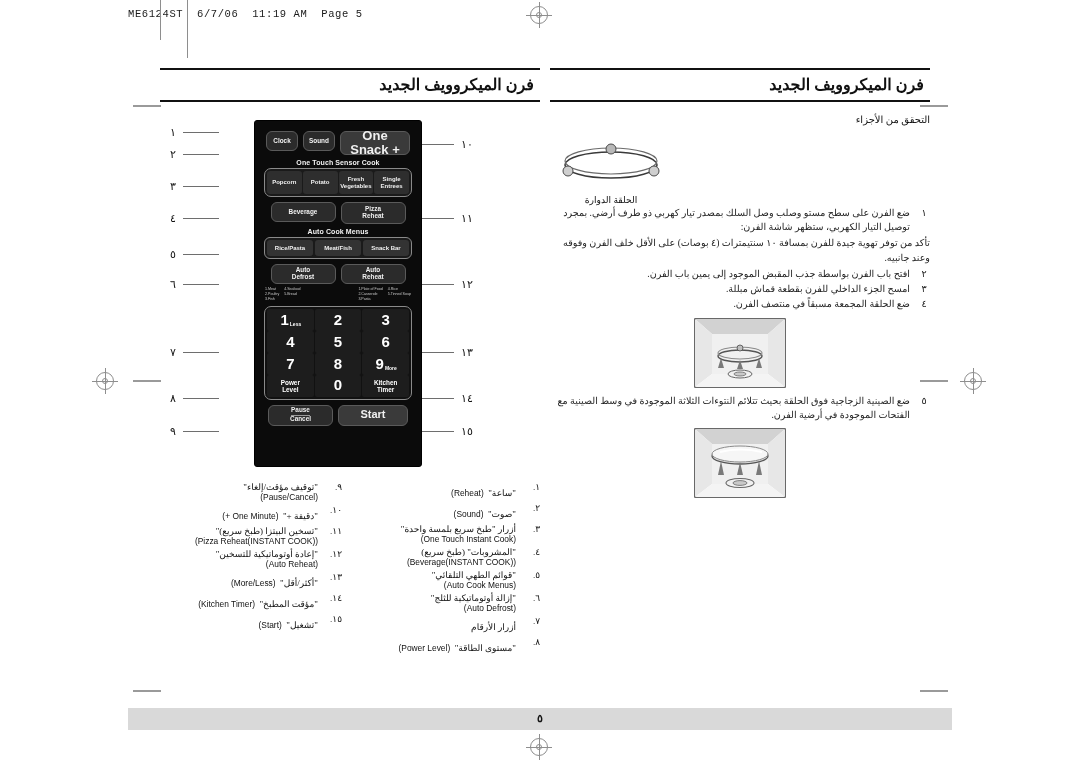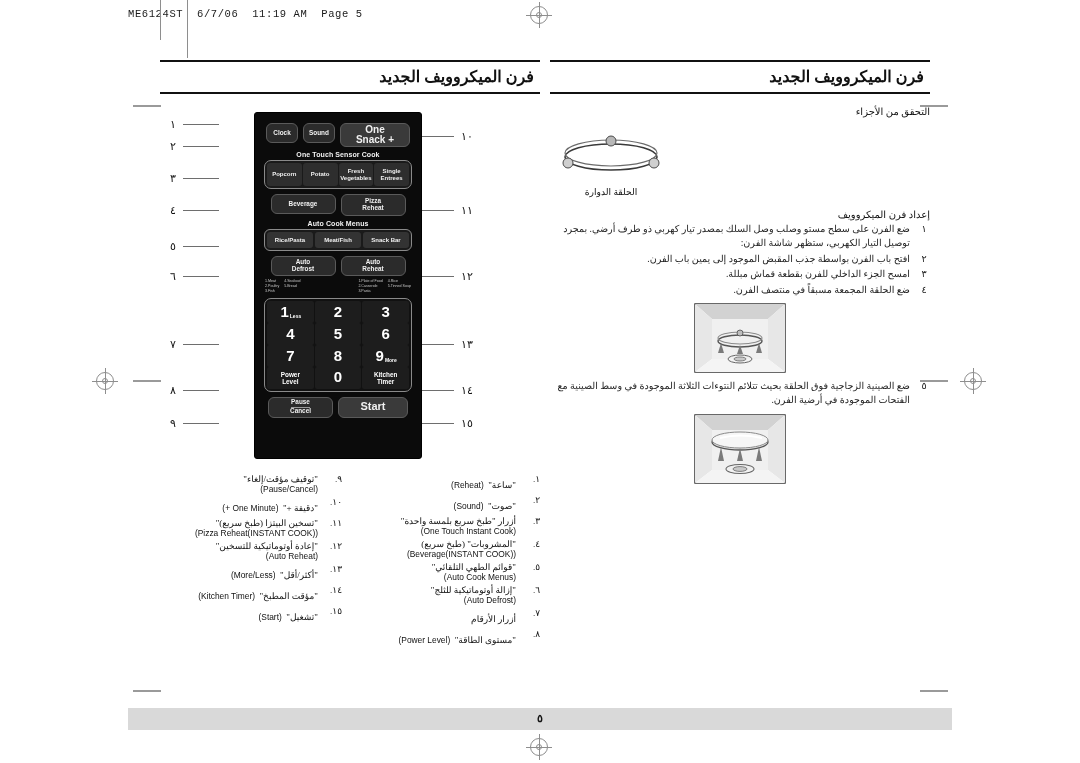--- a/index.html
+++ b/index.html
@@ -19,21 +19,21 @@
   .crop-v{position:absolute;width:1px;background:#8e8e8e;}
   .tick{position:absolute;background:#9a9a9a;}
   .reg{position:absolute;width:26px;height:26px;}
   .reg::before,.reg::after{content:"";position:absolute;background:#8e8e8e;}
   .reg::before{left:12.5px;top:0;width:1px;height:26px;}
   .reg::after{top:12.5px;left:0;height:1px;width:26px;}
   .reg i{position:absolute;left:4px;top:4px;width:16px;height:16px;border:1px solid #8e8e8e;border-radius:50%;}
   .reg i::after{content:"";position:absolute;left:5px;top:5px;width:4px;height:4px;border:1px solid #8e8e8e;border-radius:50%;}
 
   
-  .col{position:absolute;top:60px;}
+  .col{position:absolute;top:68px;}
   .col-right{right:150px;width:380px;}  
   .col-left{left:160px;width:380px;}
 
   .col-title{
     direction:rtl;text-align:right;
     font-family:"Liberation Serif", serif;
     font-size:16px;font-weight:bold;color:#111;
     border-top:2.5px solid #111;border-bottom:2.5px solid #111;
     padding:5px 6px 6px 0;margin:0;
   }
@@ -89,21 +89,21 @@
   .pnl-row{display:flex;gap:5px;justify-content:center;}
   .btn{
     background:#2b2b2b;border:1px solid #5a5a5a;border-radius:6px;
     color:#f0f0f0;text-align:center;display:flex;flex-direction:column;
     align-items:center;justify-content:center;line-height:1.05;
     font-size:6.4px;font-weight:bold;box-sizing:border-box;
   }
   .btn.sm{font-size:6px;}
   .btn-clock{width:32px;height:20px;}
   .btn-sound{width:32px;height:20px;}
-  .btn-onemin{width:70px;height:24px;font-size:10px;background:#3a3a3a;}
+  .btn-onemin{width:70px;height:24px;font-size:13px;background:#3a3a3a;}
   .grp-label{
     color:#f2f2f2;text-align:center;font-size:7px;font-weight:bold;
     margin:4px 0 2px 0;letter-spacing:.1px;
   }
   .sensor-box{
     margin:0 9px;border:1px solid #8a8a8a;border-radius:7px;
     padding:2px;display:flex;gap:1px;background:#1a1a1a;
   }
   .sensor-box .btn{flex:1;height:23px;border-radius:3px;border:none;background:#2e2e2e;}
   .btn-bev{width:65px;height:20px;}
@@ -203,28 +203,28 @@
           <ellipse cx="55" cy="26" rx="46" ry="13" fill="none" stroke="#3a3a3a" stroke-width="1.6"></ellipse>
           <ellipse cx="55" cy="22" rx="46" ry="13" fill="none" stroke="#6b6b6b" stroke-width="1.2"></ellipse>
           <circle cx="55" cy="10" r="5" fill="#b8b8b8" stroke="#4a4a4a" stroke-width="1"></circle>
           <ellipse cx="12" cy="32" rx="5" ry="5" fill="#cfcfcf" stroke="#4a4a4a" stroke-width="1"></ellipse>
           <ellipse cx="98" cy="32" rx="5" ry="5" fill="#cfcfcf" stroke="#4a4a4a" stroke-width="1"></ellipse>
         </svg>
         <div class="cap">الحلقة الدوارة</div>
       </div>
     </div>
 
-    <div class="sec-head">إعداد فرن الميكروويف</div>
 
     <div class="ar-step">
       <span class="num">١</span>
       <span class="txt">ضع الفرن على سطح مستو وصلب وصل السلك بمصدر تيار كهربي ذو طرف أرضي. بمجرد توصيل التيار الكهربي، ستظهر شاشة الفرن:</span>
     </div>
 
 
+    <p class="ar-p">تأكد من توفر تهوية جيدة للفرن بمسافة ١٠ سنتيمترات (٤ بوصات) على الأقل خلف الفرن وفوقه وعند جانبيه.</p>
 
     <div class="ar-step">
       <span class="num">٢</span>
       <span class="txt">افتح باب الفرن بواسطة جذب المقبض الموجود إلى يمين باب الفرن.</span>
     </div>
     <div class="ar-step">
       <span class="num">٣</span>
       <span class="txt">امسح الجزء الداخلي للفرن بقطعة قماش مبللة.</span>
     </div>
     <div class="ar-step">

